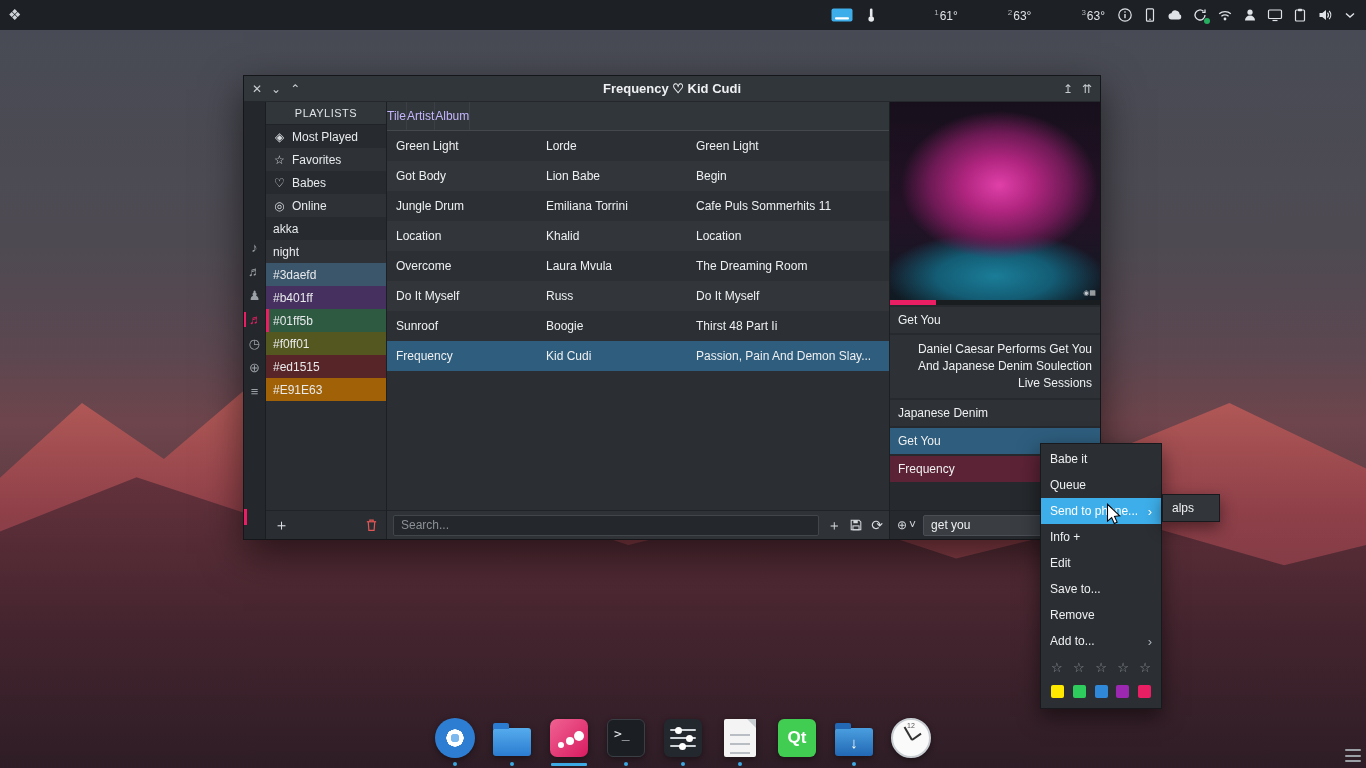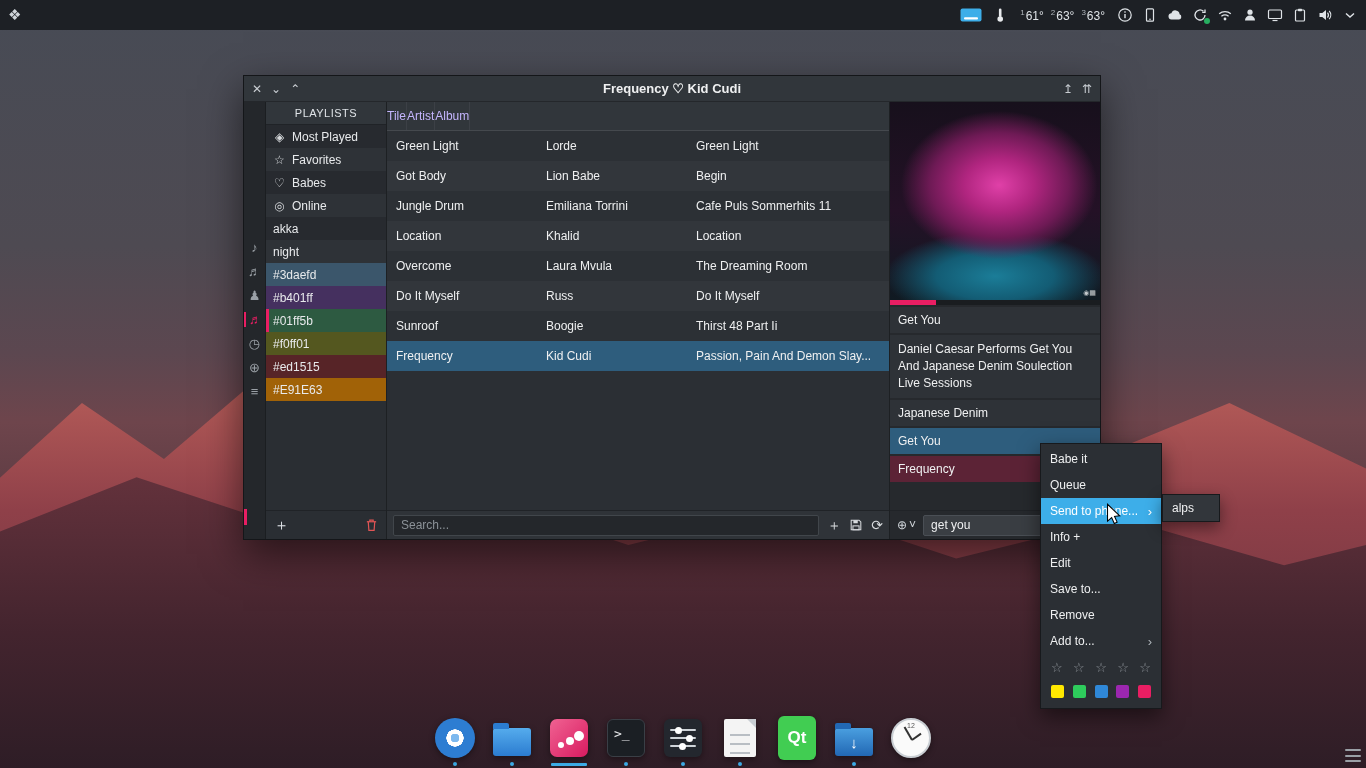--- a/index.html
+++ b/index.html
@@ -20,21 +20,21 @@
   .topbar { position:absolute; top:0; left:0; right:0; height:30px; background:#1d2025;
     display:flex; align-items:center; justify-content:space-between; padding:0 8px; z-index:40;
     color:#dfe3e7; font-size:12px; }
   .tb-left { display:flex; align-items:center; }
   .activities { font-size:15px; color:#cfd4d9; cursor:default; }
   .tb-right { display:flex; align-items:center; gap:9px; }
   .ti { width:16px; height:16px; display:block; }
   .ti-wrap { display:flex; align-items:center; }
   .temps { display:flex; align-items:center; gap:7px; margin:0 3px; }
   .temp sup { font-size:8px; color:#aeb4ba; margin-right:1px; }
-  .temp { white-space:nowrap; }
+  .temp { white-space:nowrap;margin-left:43px; }
   .sync-wrap { position:relative; }
   .sync-dot { position:absolute; right:-2px; bottom:-1px; width:6px; height:6px; border-radius:50%; background:#27ae60; }
 
   
   .window { position:absolute; left:243px; top:75px; width:858px; height:465px;
     background:#2f3338; border:1px solid #141619; box-shadow:0 14px 38px rgba(0,0,0,.55);
     display:flex; flex-direction:column; z-index:10; }
   .titlebar { height:26px; background:#31363b; border-bottom:1px solid #24272b;
     display:flex; align-items:center; padding:0 8px; flex:0 0 auto; }
   .tb-btns { display:flex; gap:9px; width:120px; color:#c8cdd2; font-size:12px; }
@@ -89,21 +89,21 @@
   .albumart { height:198px; flex:0 0 auto; position:relative;
     background:
       radial-gradient(ellipse 60% 48% at 52% 42%, #e040a8 0%, #b0257f 28%, #6e1a55 55%, rgba(30,8,26,0) 78%),
       radial-gradient(ellipse 70% 30% at 50% 88%, #1b7d98 0%, #135c74 40%, rgba(10,20,30,0) 75%),
       linear-gradient(180deg,#17101c 0%, #241126 55%, #101a22 100%); }
   .art-mark { position:absolute; right:4px; bottom:3px; font-size:7px; color:rgba(255,255,255,.75); }
   .progress { height:5px; background:#1a1d20; flex:0 0 auto; }
   .progress-fill { height:100%; background:#e91e63; }
   .np-list { flex:1; padding-top:2px; overflow:hidden; }
   .np-row { background:#2e3237; margin-bottom:2px; padding:6px 8px; font-size:12px; color:#eff0f1; cursor:pointer; }
-  .np-row.v-multiline { line-height:1.42; }
+  .np-row.v-multiline { line-height:1.42;text-align:right; }
   .np-row.v-selected { background:#2e5d7d; }
   .np-row.v-accent { background:#5c2336; }
   .rp-bottom { height:29px; border-top:1px solid #202327; display:flex; align-items:center; padding:0 4px; gap:4px; flex:0 0 auto; }
   .rp-globe { display:flex; align-items:center; gap:2px; color:#cfd4d9; font-size:12px; cursor:pointer; padding:0 3px; }
   .rp-search { flex:1; height:21px; background:#3a3e43; border:1px solid #4a4f55; border-radius:2px;
     color:#eff0f1; font-size:12px; padding:0 20px 0 7px; font-family:"Liberation Sans",sans-serif; min-width:0; }
   .rp-search-wrap { position:relative; flex:1; display:flex; }
   .rp-clear { position:absolute; right:3px; top:3px; width:15px; height:15px; border-radius:50%;
     background:#1d2023; color:#dfe3e7; font-size:9px; display:flex; align-items:center; justify-content:center; cursor:pointer; }
 
@@ -157,21 +157,21 @@
   .ic-tweaks .sl { height:2px; background:#cfd4d9; position:relative; border-radius:1px; }
   .ic-tweaks .sl::after { content:""; position:absolute; top:-2.5px; width:7px; height:7px; border-radius:50%; background:#fff; }
   .ic-tweaks .sl:nth-child(1)::after { left:5px; }
   .ic-tweaks .sl:nth-child(2)::after { left:16px; }
   .ic-tweaks .sl:nth-child(3)::after { left:9px; }
   .ic-doc { width:32px; height:38px; background:#f4f4f4; border-radius:2px; position:relative;
     background-image:repeating-linear-gradient(180deg, transparent 0 7px, #b9bec4 7px 9px); background-size:20px 100%;
     background-position:6px 8px; background-repeat:no-repeat; }
   .ic-doc::after { content:""; position:absolute; top:0; right:0; border-style:solid;
     border-width:0 9px 9px 0; border-color:transparent #c9ced3 transparent transparent; }
-  .ic-qt { width:38px; height:44px; border-radius:6px; background:#41cd52; color:#fff; font-weight:bold;
+  .ic-qt { width:38px; height:38px; border-radius:6px; background:#41cd52; color:#fff; font-weight:bold;
     font-size:17px; display:flex; align-items:center; justify-content:center; }
   .ic-dl { width:38px; height:28px; border-radius:3px; position:relative;
     background:linear-gradient(180deg,#4a9fe0,#2268b4); margin-top:8px; color:#fff; font-size:15px;
     display:flex; align-items:center; justify-content:center; }
   .ic-dl::before { content:""; position:absolute; top:-5px; left:0; width:16px; height:6px;
     border-radius:2px 2px 0 0; background:#2268b4; }
   .ic-clock { width:40px; height:40px; border-radius:50%; background:#fafafa; border:2px solid #c9ced3;
     position:relative; color:#555; font-size:7px; display:flex; justify-content:center; }
   .ic-clock .twelve { margin-top:2px; }
   .ic-clock::before { content:""; position:absolute; left:18px; top:9px; width:2px; height:11px;

